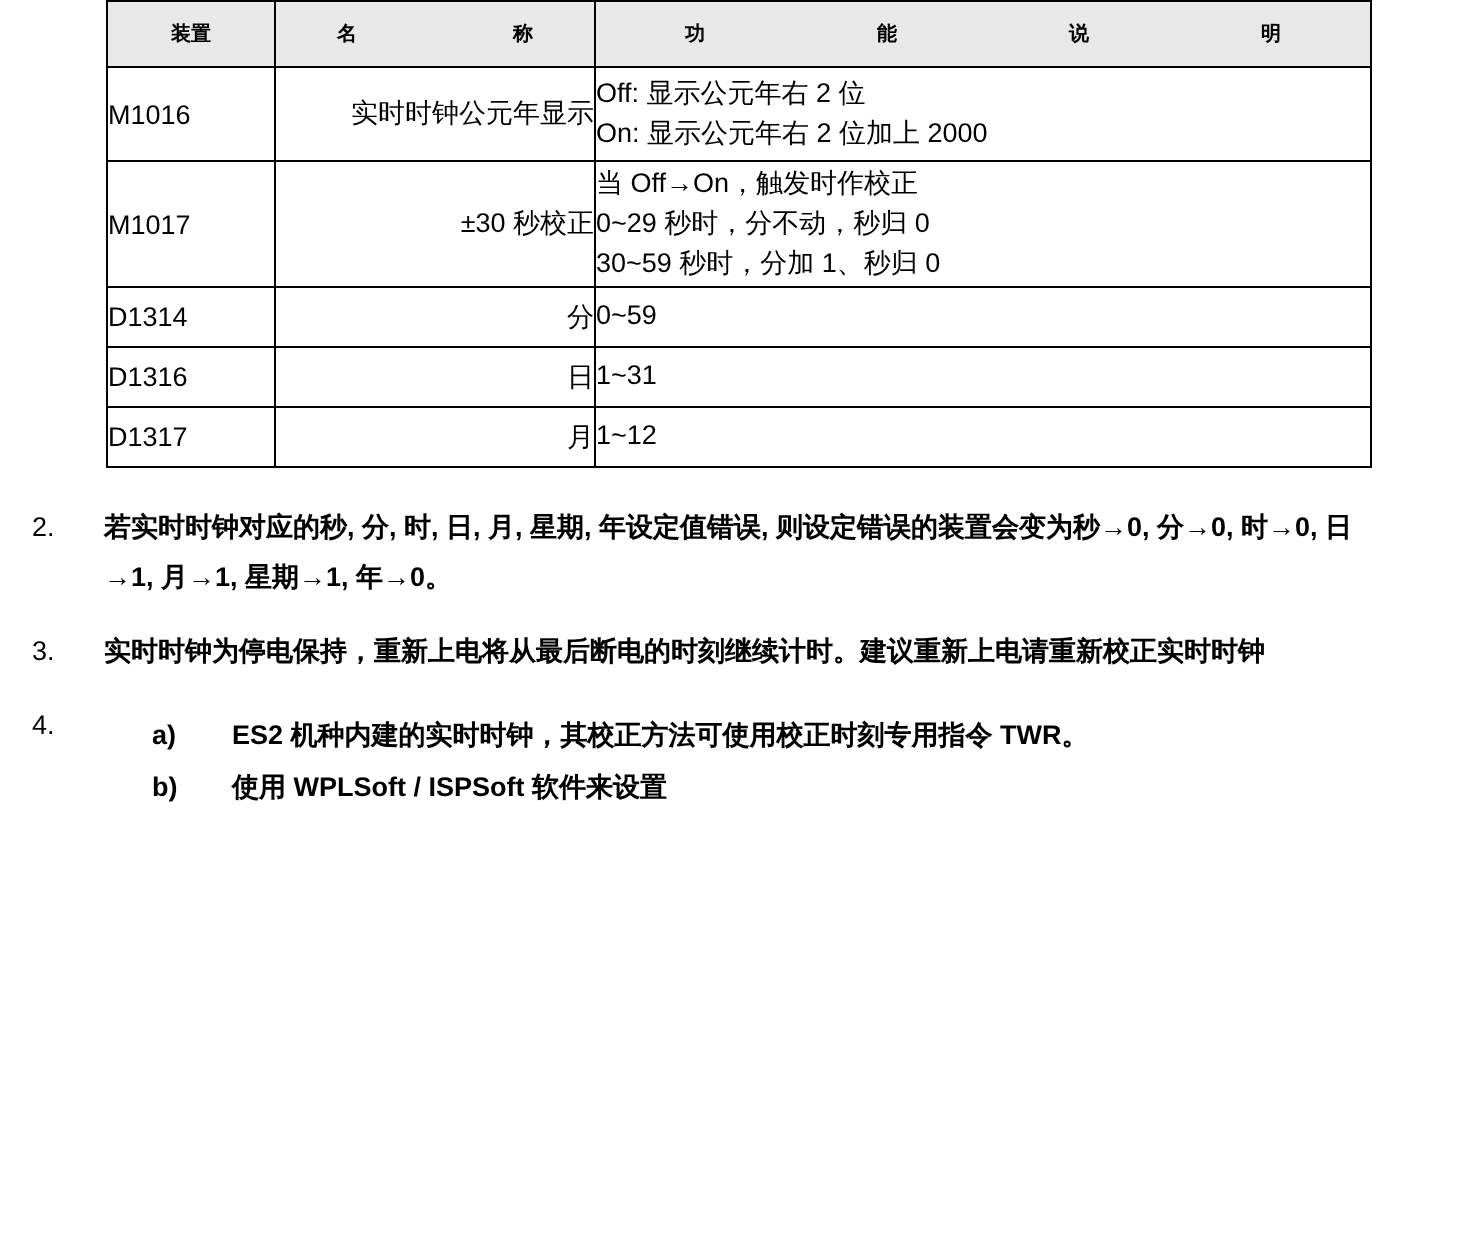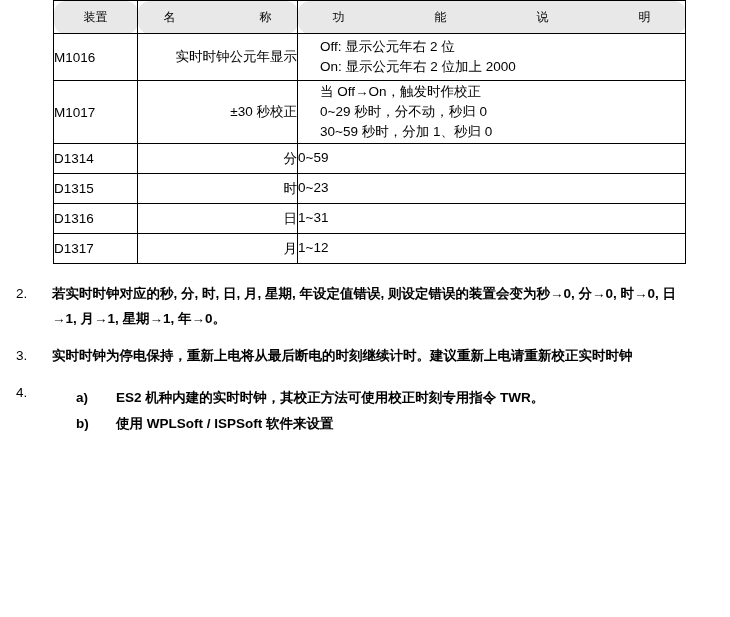--- a/index.html
+++ b/index.html
@@ -30,25 +30,24 @@
   table.reg-table td, table.reg-table th {
     border: 1px solid #000000;
     padding: 0;
     vertical-align: middle;
     font-size: 13.5px;
     font-weight: normal;
   }
   table.reg-table thead td {
     background: #e8e8e8;
     text-align: center;
-    font-weight: normal;
+    font-weight: bold;
     height: 32px;
     letter-spacing: 0px;
-    font-size: 12px;
-    border-radius: 12px;
+    font-size: 10px;
   }
   .col-dev { width: 84px; }
   .col-name { width: 160px; }
   .col-desc { width: 388px; }
 
   .hdr-dev-inner { display: block; }
   .hdr-name-inner { display: block; letter-spacing: 12px; padding-left: 12px;}
   .hdr-desc-inner { display: block; letter-spacing: 22px; padding-left: 22px;}
 
   td.cell-dev {
@@ -61,21 +60,21 @@
   }
   td.cell-desc {
     text-align: left;
     padding: 4px 8px;
     line-height: 1.5;
   }
   .row-tall td { height: 46px; }
   .row-tall2 td { height: 62px; }
   .row-std td { height: 29px; }
 
-  .desc-line { display: block; white-space: pre; margin-left: 22px; }
+  .desc-line { display: block; white-space: pre; }
 
   
   .notes {
     margin-top: 18px;
     margin-left: 0;
   }
   .note {
     display: flex;
     font-size: 13.5px;
     line-height: 1.85;
@@ -150,25 +149,20 @@
           <span class="desc-line">0~29 秒时，分不动，秒归 0</span>
           <span class="desc-line">30~59 秒时，分加 1、秒归 0</span>
         </td>
       </tr>
       <tr class="row-std">
         <td class="cell-dev">D1314</td>
         <td class="cell-name">分</td>
         <td class="cell-desc">0~59</td>
       </tr>
       <tr class="row-std">
-        <td class="cell-dev">D1315</td>
-        <td class="cell-name">时</td>
-        <td class="cell-desc">0~23</td>
-      </tr>
-      <tr class="row-std">
         <td class="cell-dev">D1316</td>
         <td class="cell-name">日</td>
         <td class="cell-desc">1~31</td>
       </tr>
       <tr class="row-std">
         <td class="cell-dev">D1317</td>
         <td class="cell-name">月</td>
         <td class="cell-desc">1~12</td>
       </tr>
     </tbody>

